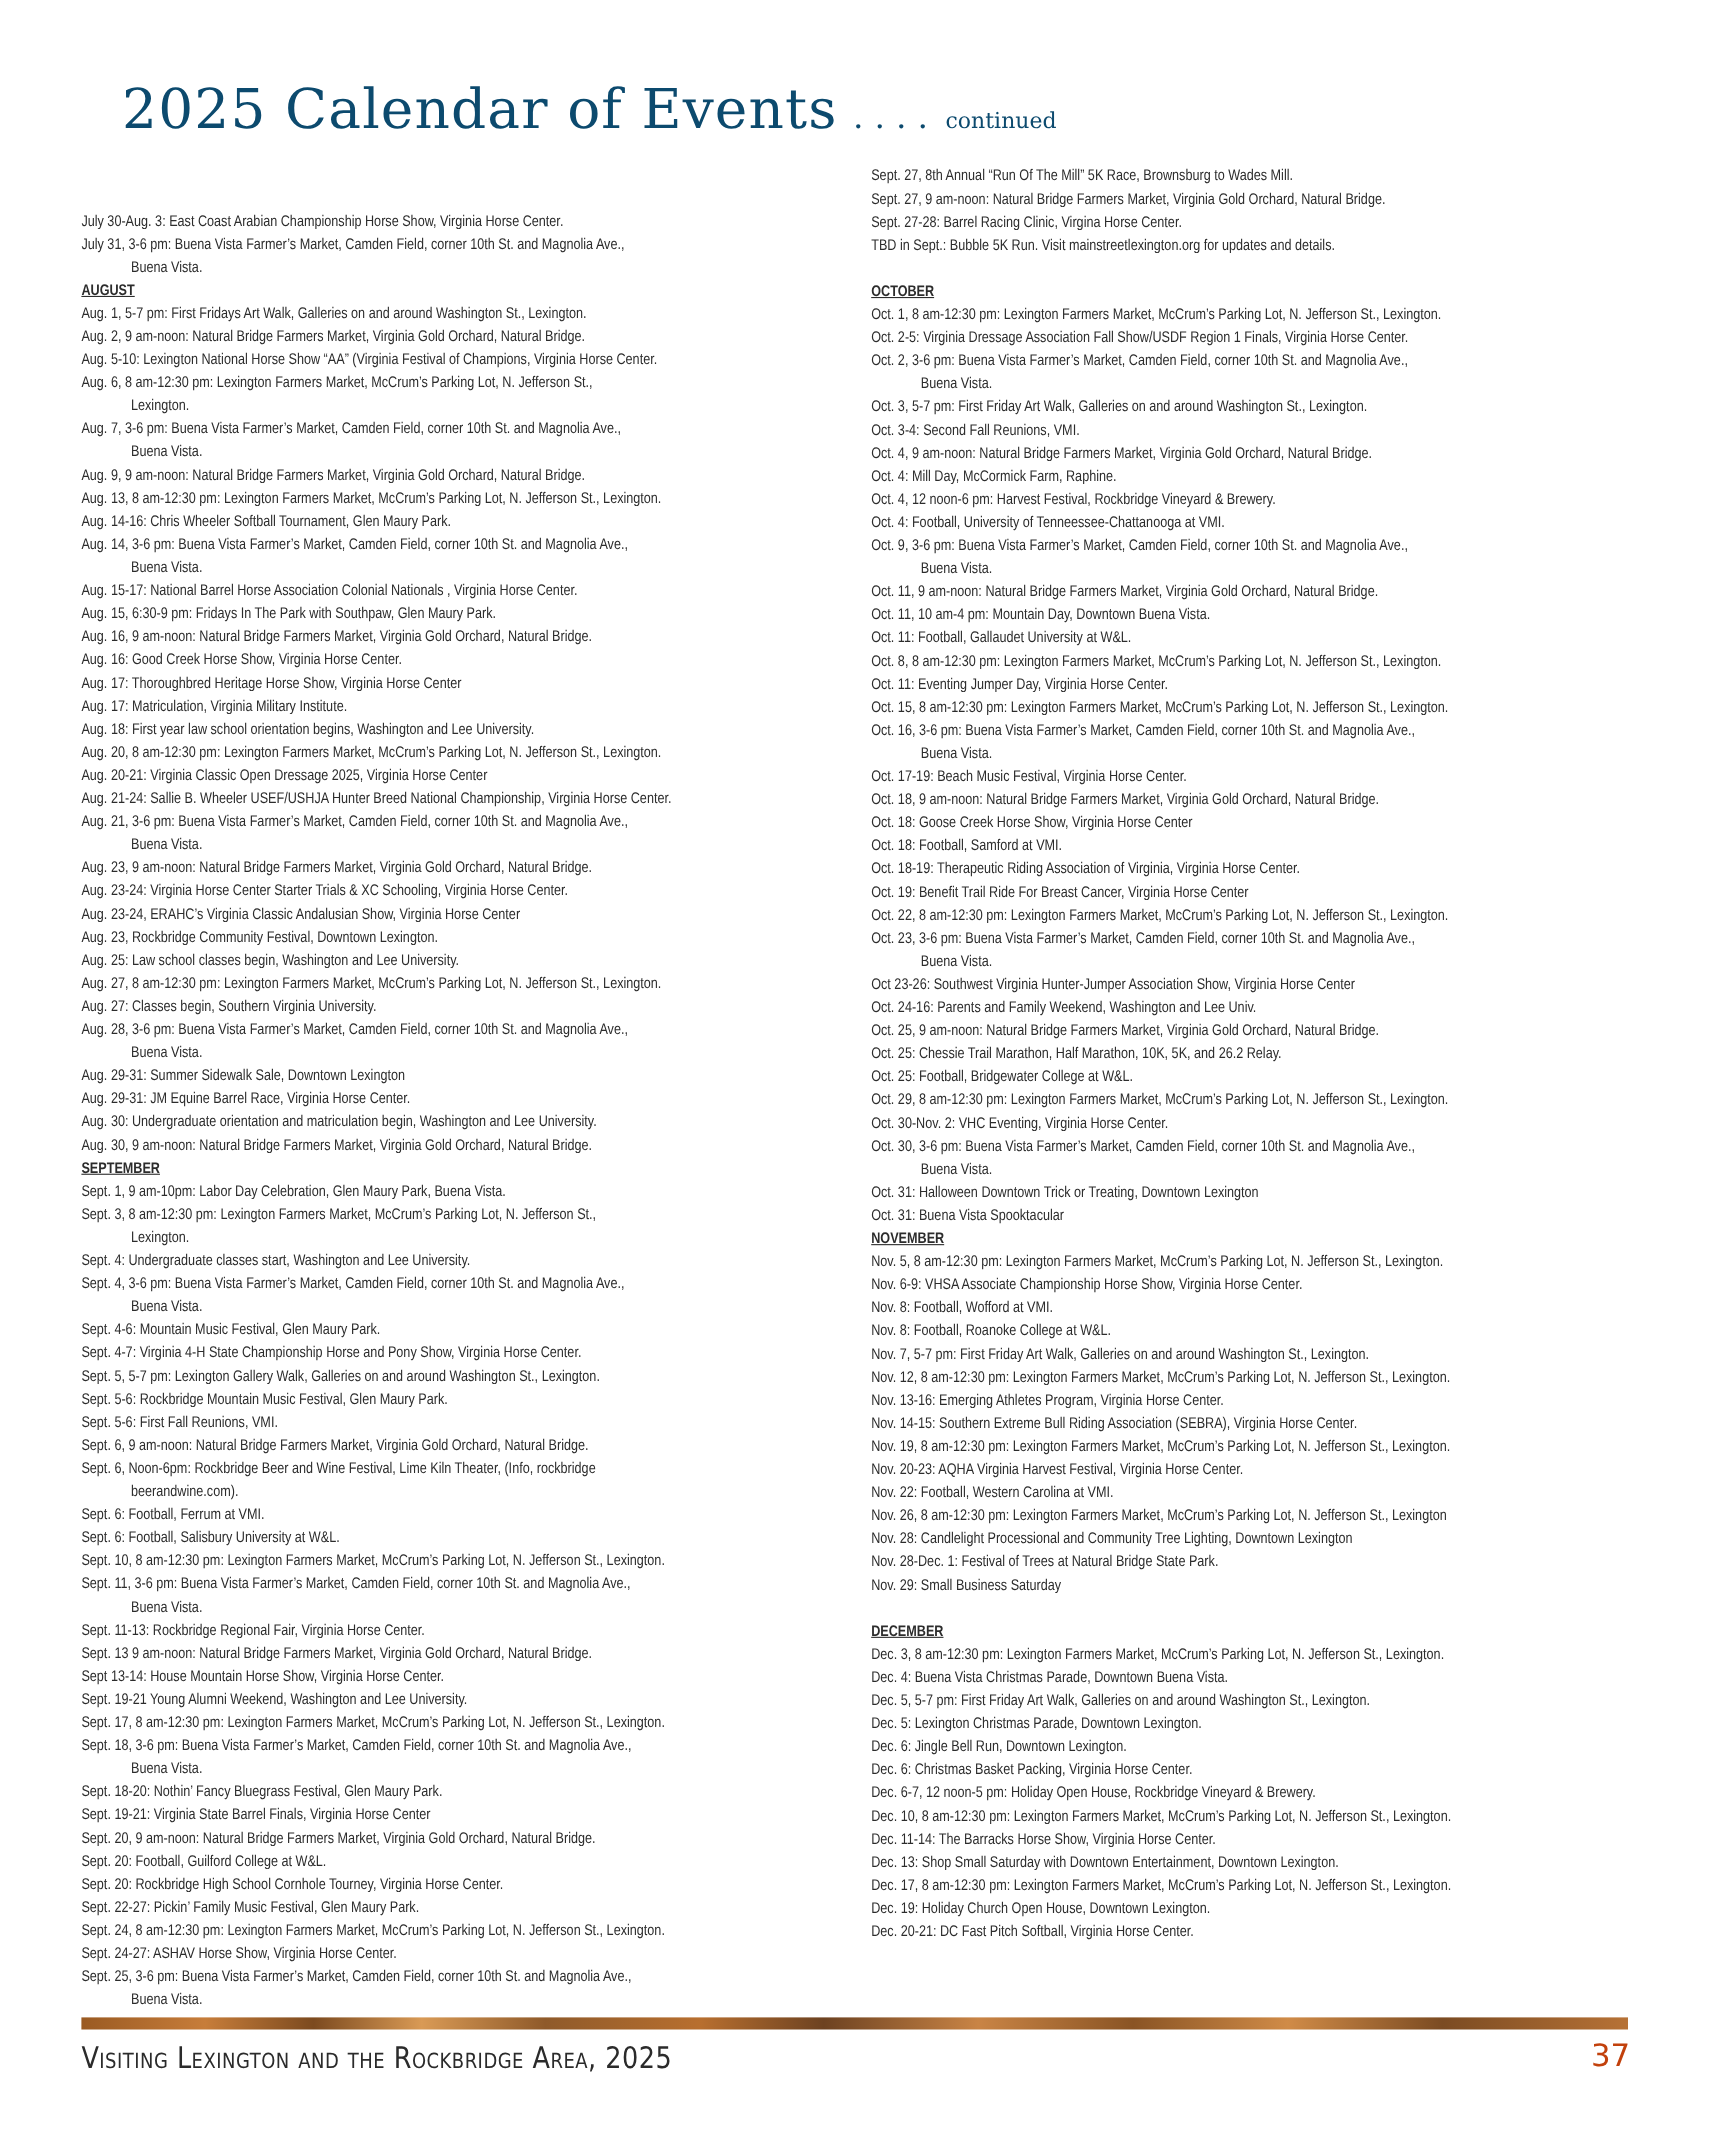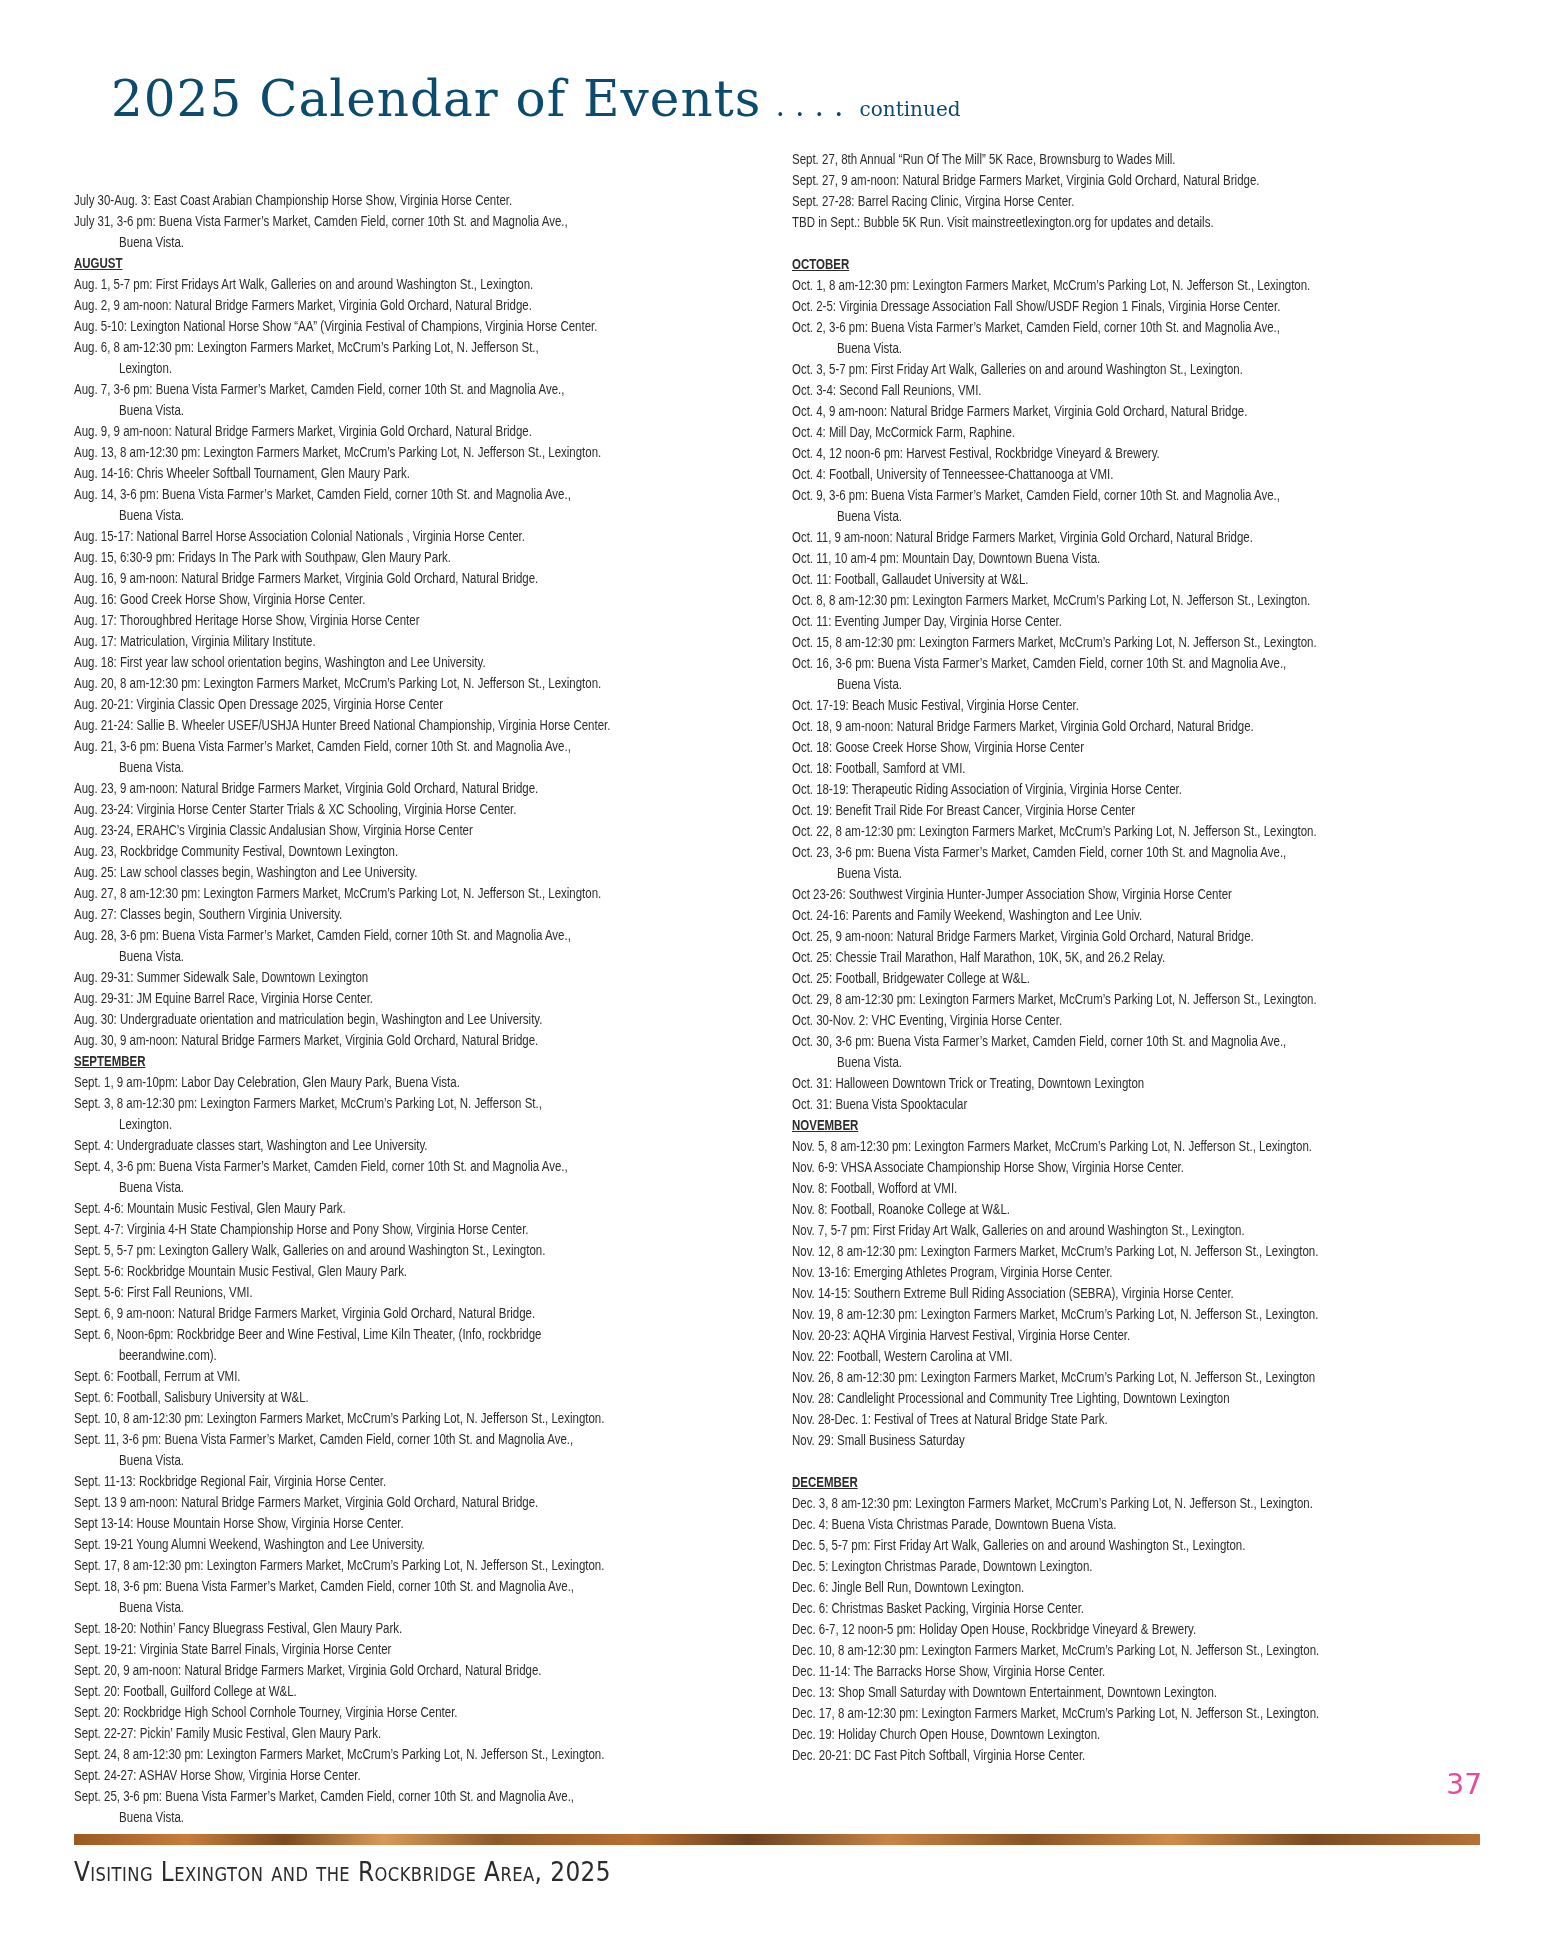--- a/index.html
+++ b/index.html
@@ -32,22 +32,22 @@
       position: absolute; left: 74px; top: 1834px; width: 1406px; height: 11px;
       background: linear-gradient(90deg,#9a5a22 0%,#c77d3a 8%,#7c4a1f 15%,#d99a55 22%,#8f5a2a 30%,#b86f2f 40%,#6d4221 48%,#c98445 58%,#8a5424 68%,#d08b47 78%,#7b4b22 88%,#b77236 100%);
     }
     .footer-text {
       position: absolute; left: 74px; top: 1856px;
       font-family: "DejaVu Sans", sans-serif; font-variant: small-caps;
       font-size: 27px; color: #2b2b2b; letter-spacing: 0.5px; white-space: nowrap;
       transform: scaleX(0.86); transform-origin: left top;
     }
     .page-number {
-      position: absolute; right: 76px; top: 1768px;
-      font-family: "DejaVu Sans", sans-serif; font-size: 28px; color: #ec4899;
+      position: absolute; right: 76px; top: 1852px;
+      font-family: "DejaVu Sans", sans-serif; font-size: 28px; color: #c2410c;
     }
   </style>
 </head>
 <body>
 
 <div class="page-title">
   <span>2025 Calendar of Events</span><span class="dots">....</span><span class="cont">continued</span>
 </div>
 
 <div class="column col-left" id="col-left">

